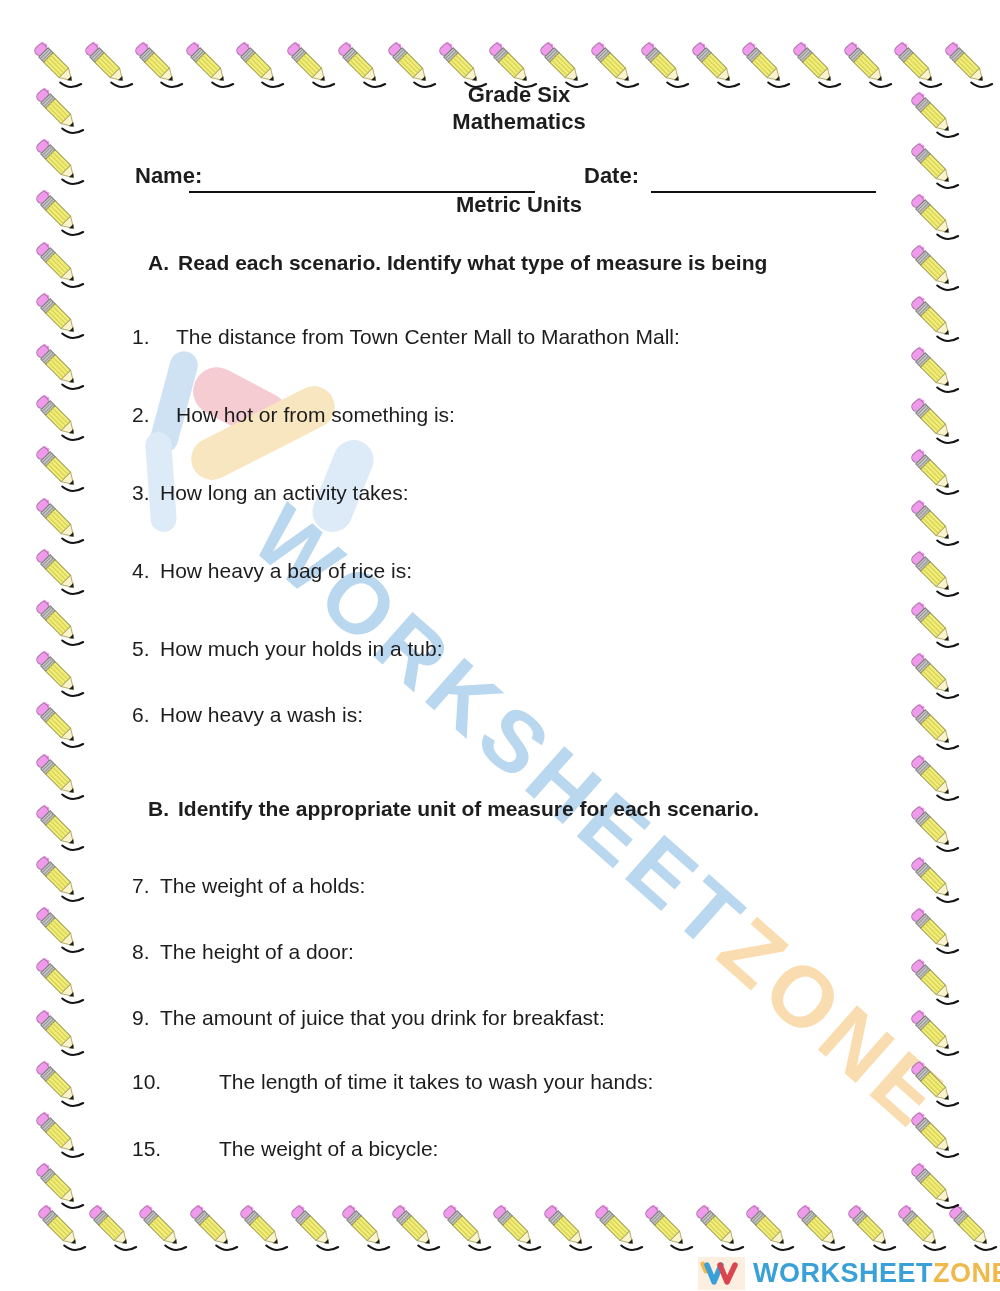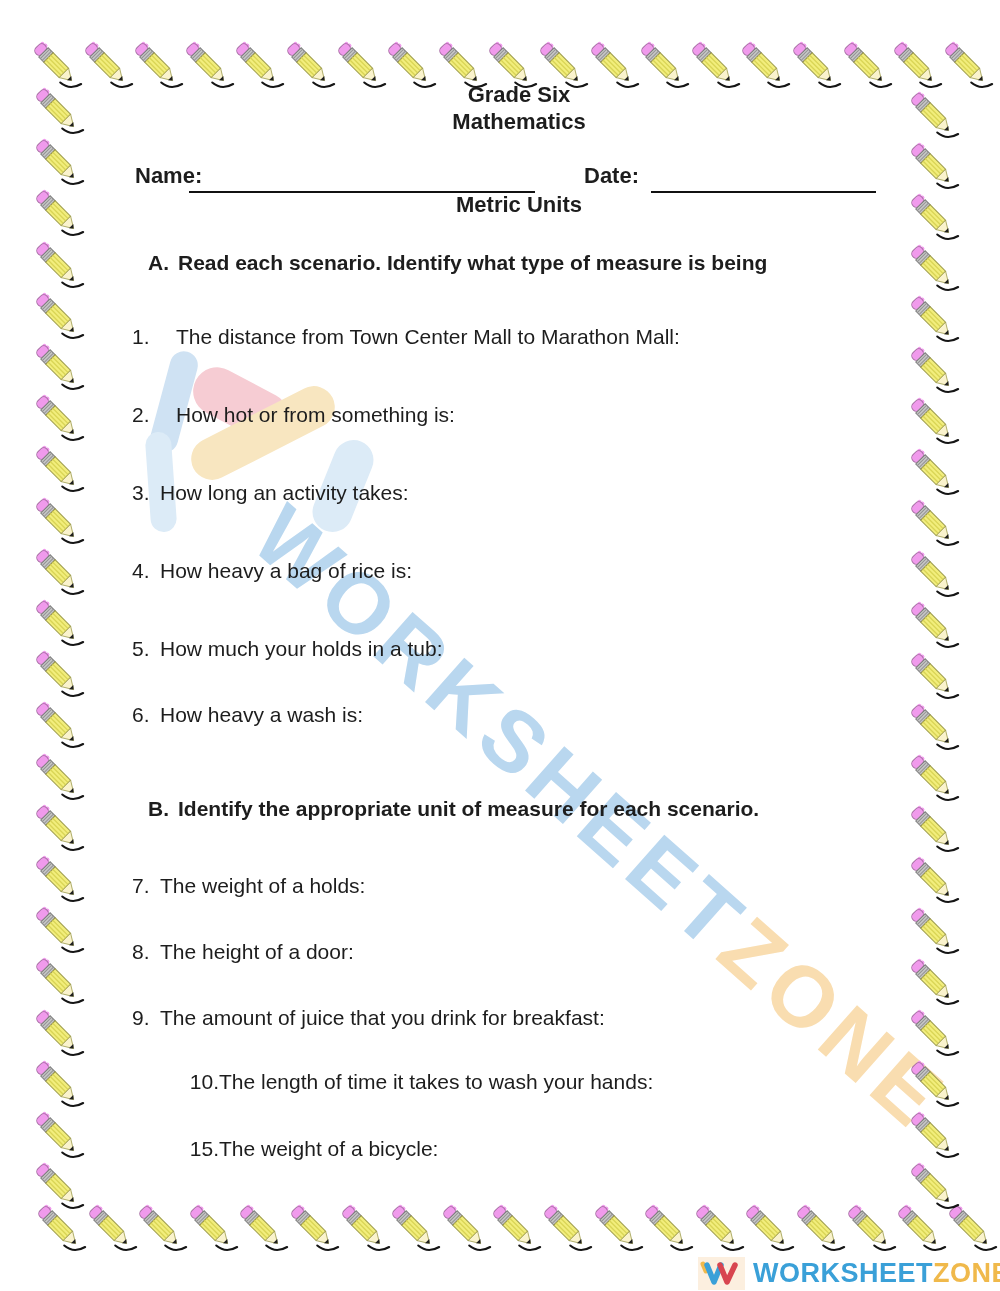--- a/index.html
+++ b/index.html
@@ -8,21 +8,21 @@
     font-family:"Liberation Sans","DejaVu Sans",sans-serif;color:#1d1d1d;
   }
   .abs{position:absolute;white-space:nowrap;text-align:right;}
   .center{left:0;width:1000px;text-align:center;}
   .bold{font-weight:bold;margin-left:19px;}
   .t22{font-size:22px;line-height:26px;}
   .q{position:absolute;left:132px;font-size:21px;white-space:nowrap;}
   .qnum{display:inline-block;}
   .w44{width:44px;}
   .w28{width:28px;}
-  .w87{width:87px;text-align:right;}
+  .w87{width:87px;}
   .fill-line{position:absolute;height:0;border-bottom:2px solid #111;}
   .sec{position:absolute;left:148px;font-weight:bold;font-size:21px;line-height:28px;white-space:nowrap;}
   .sec .lbl{display:inline-block;width:30px;vertical-align:top;}
   .sec .lines{display:inline-block;vertical-align:top;}
   
   .pencil{position:absolute;width:57px;height:57px;}
   
   .wm-shape{position:absolute;border-radius:24px;}
   .wm-text{
     position:absolute;left:300px;top:486px;transform:rotate(41.5deg);transform-origin:0 0;

